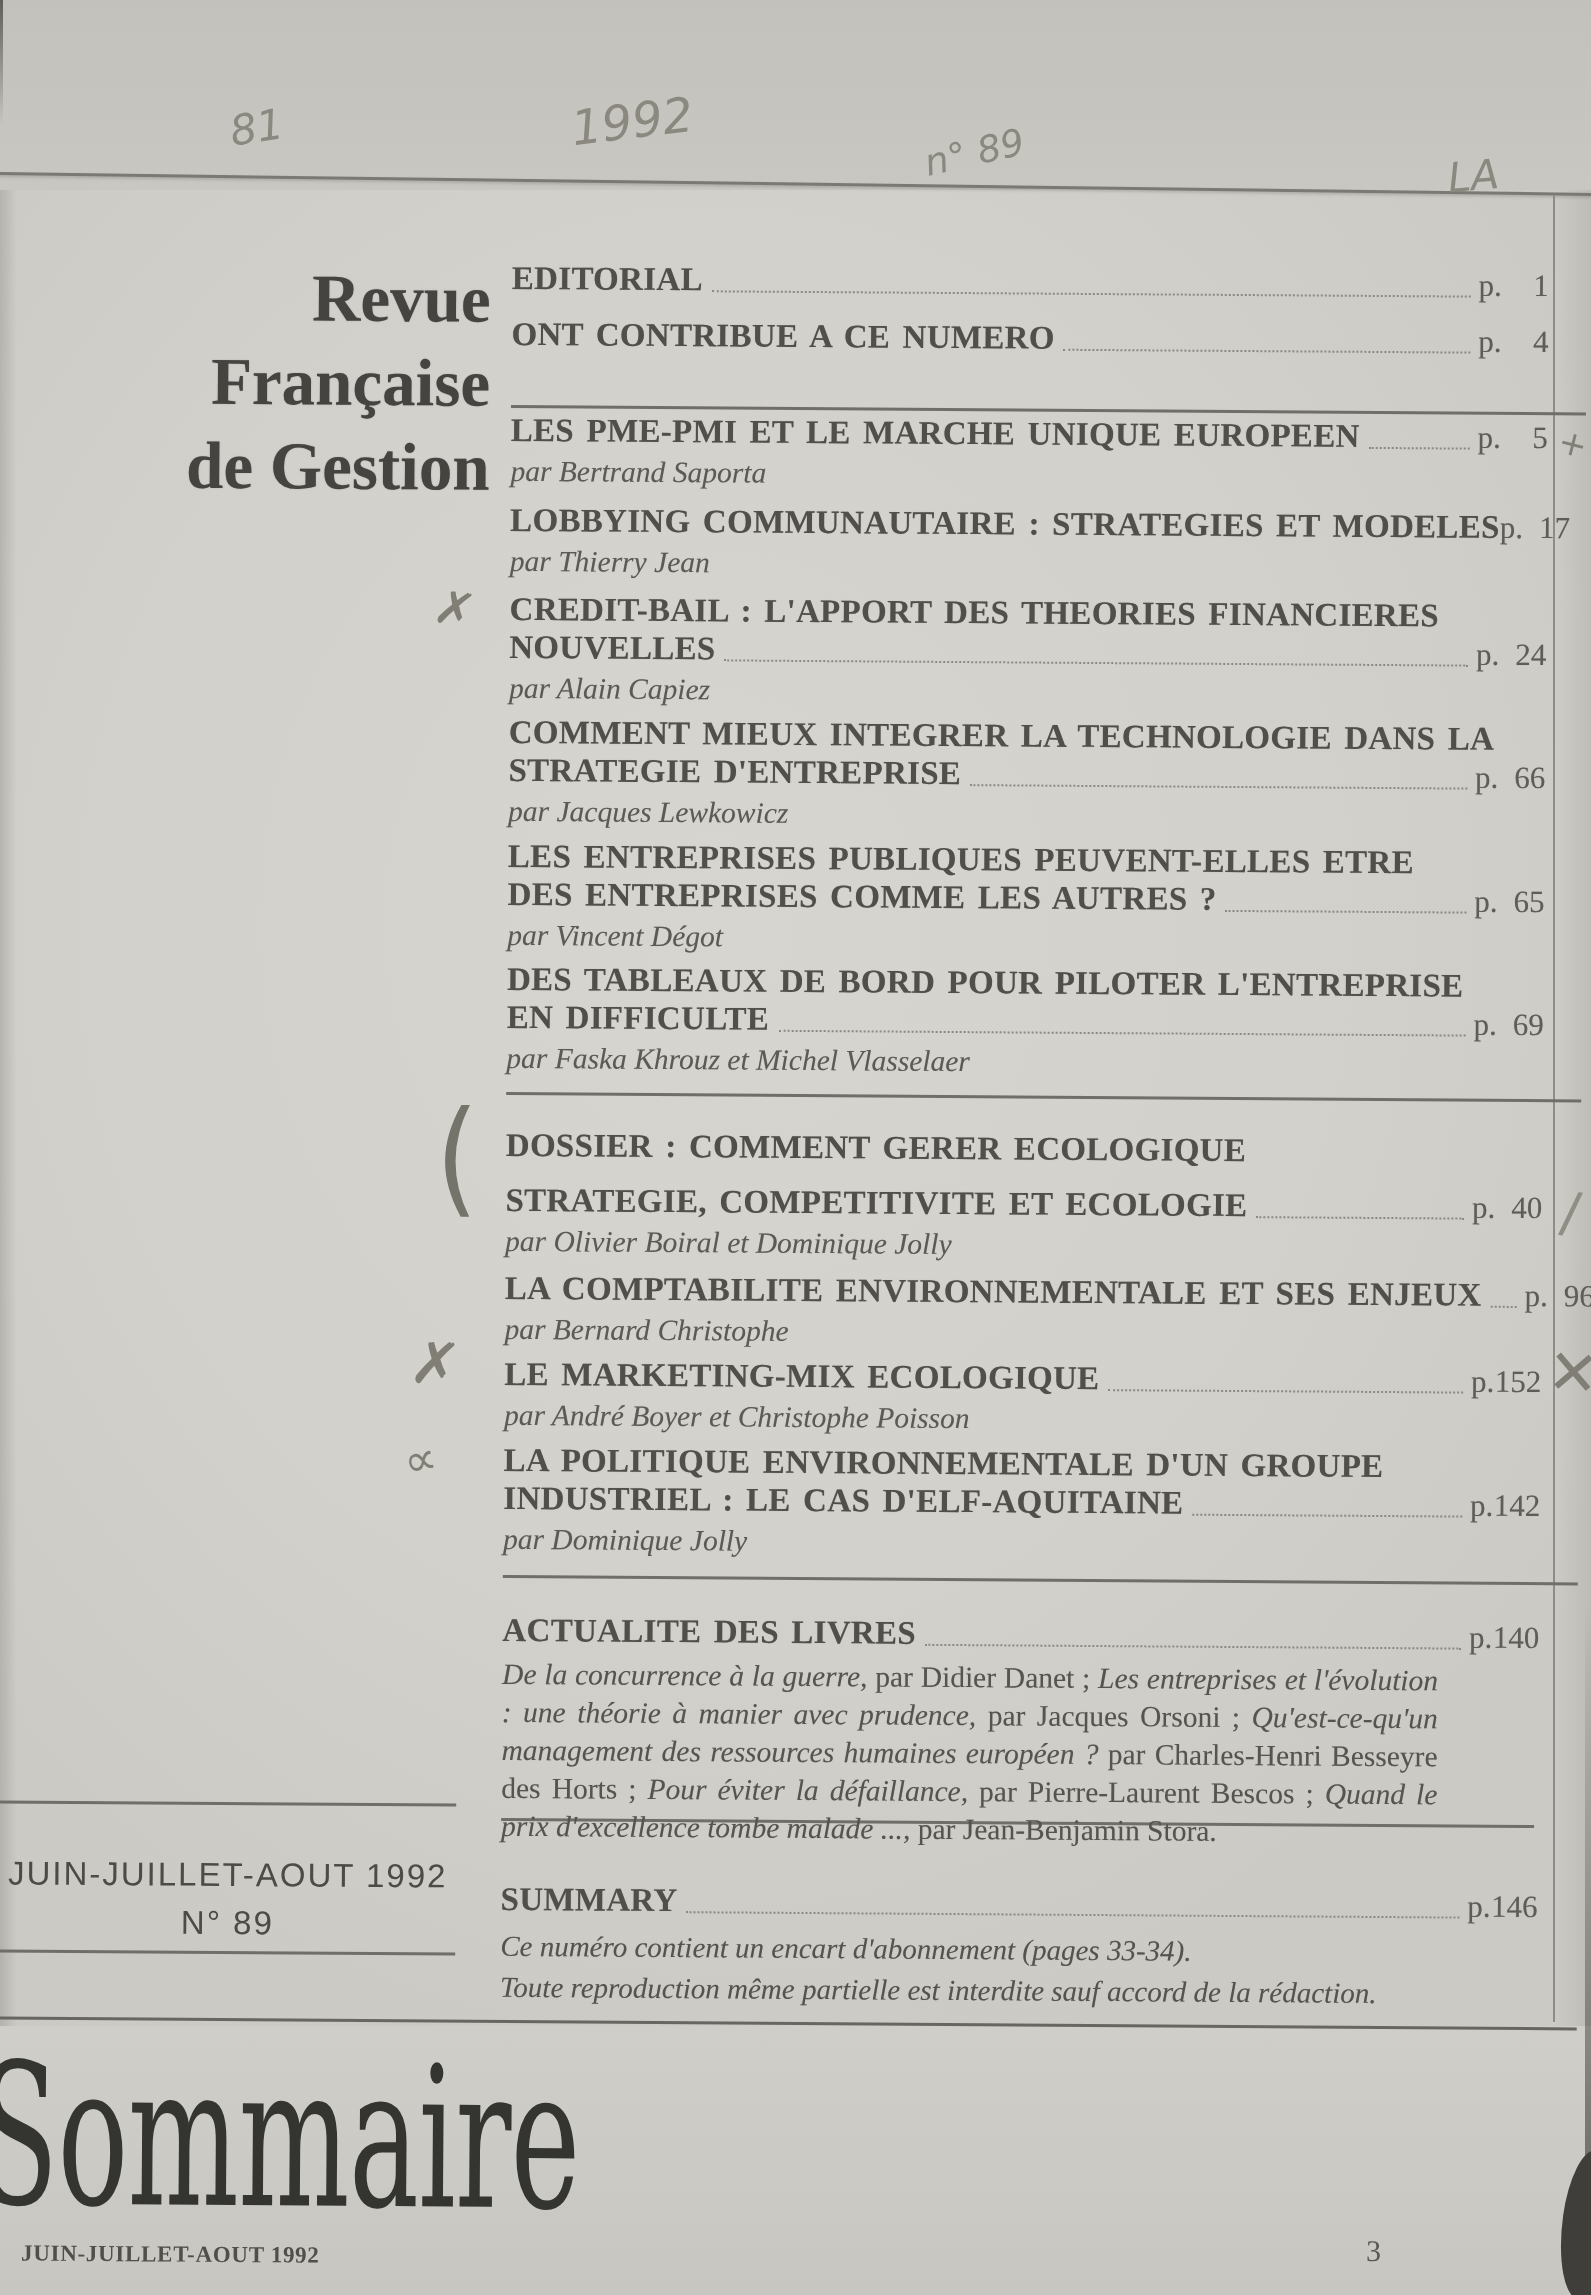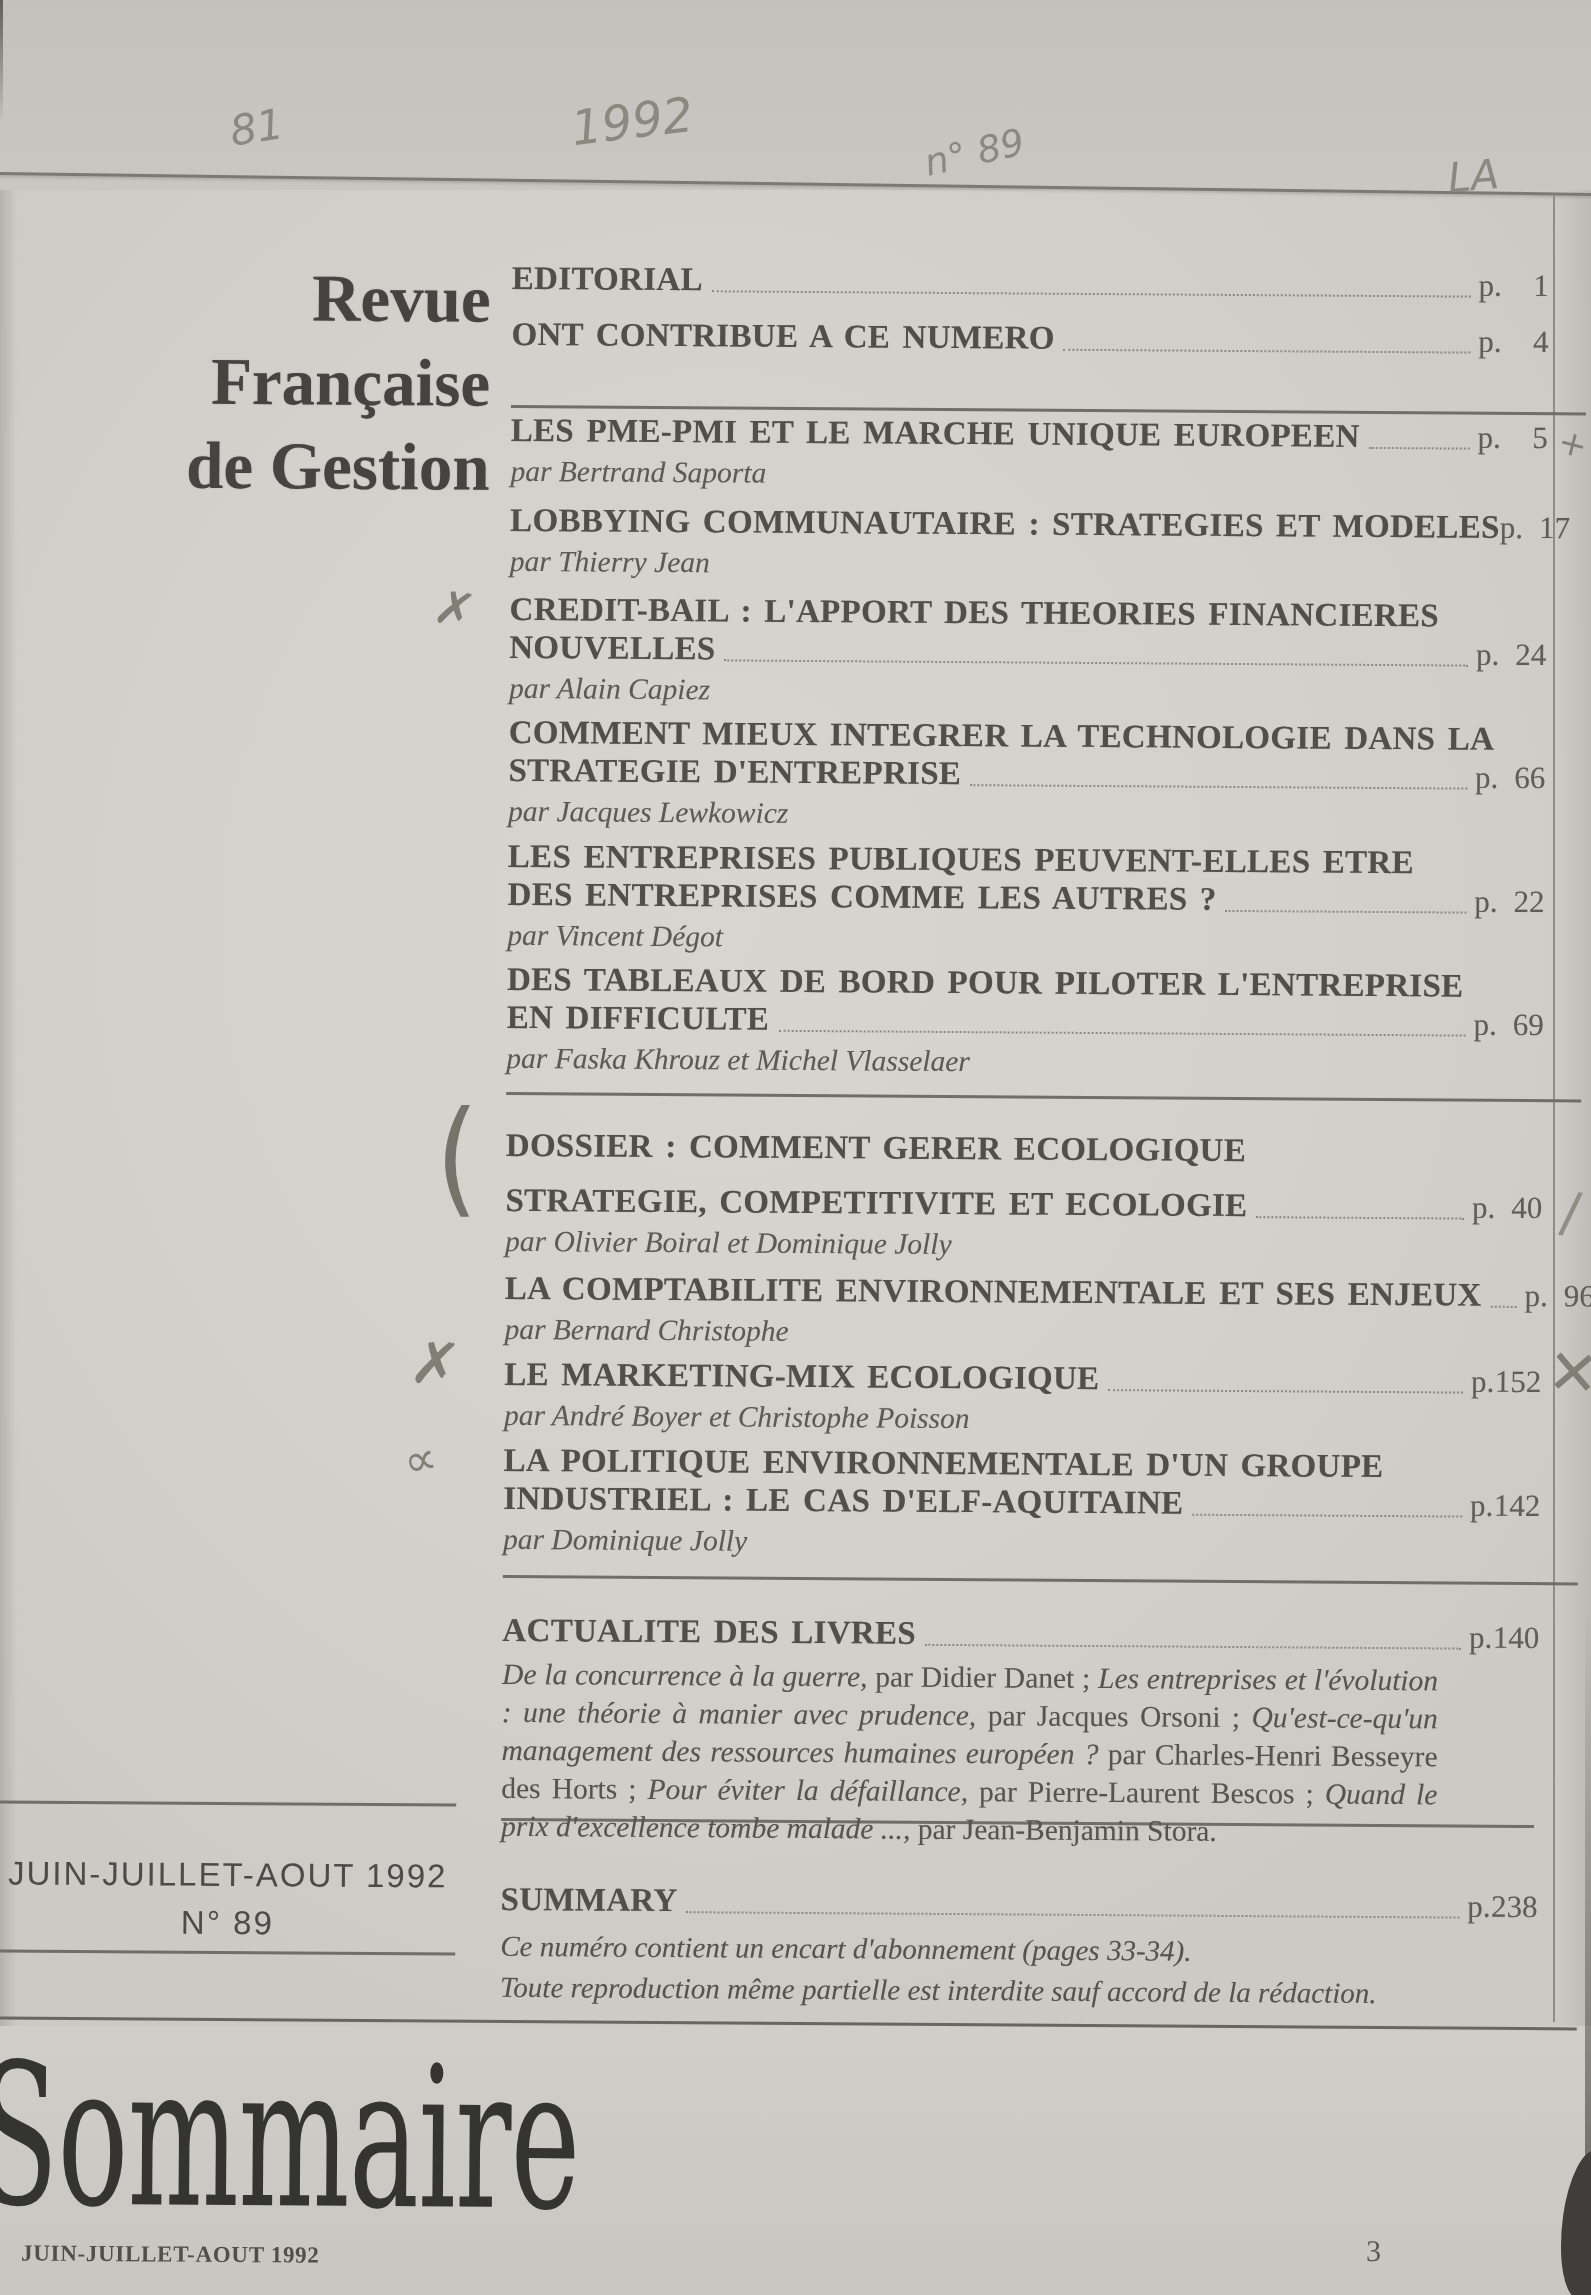--- a/index.html
+++ b/index.html
@@ -205,21 +205,21 @@
     <div class="auth">par Jacques Lewkowicz</div>
   </div>
 
   <div class="entry" style="top:837px">
     <div class="t">LES ENTREPRISES PUBLIQUES PEUVENT-ELLES ETRE</div>
     <div class="row">
       <span class="t t2">DES ENTREPRISES COMME LES AUTRES ?</span>
       <span class="lead"></span>
       <span class="pg">
           <span class="pp">p.</span>
-          <span class="pn">22</span>
+          <span class="pn">65</span>
         </span>
     </div>
     <div class="auth">par Vincent Dégot</div>
   </div>
 
   <div class="entry" style="top:960px">
     <div class="t">DES TABLEAUX DE BORD POUR PILOTER L'ENTREPRISE</div>
     <div class="row">
       <span class="t t2">EN DIFFICULTE</span>
       <span class="lead"></span>
@@ -296,21 +296,21 @@
   </div>
 
   <div class="books"><span class="it">De la concurrence à la guerre,</span><span> par Didier Danet ; </span><span class="it">Les entreprises et l'évolution : une théorie à manier avec prudence,</span><span> par Jacques Orsoni ; </span><span class="it">Qu'est-ce-qu'un management des ressources humaines européen ?</span><span> par Charles-Henri Besseyre des Horts ; </span><span class="it">Pour éviter la défaillance,</span><span> par Pierre-Laurent Bescos ; </span><span class="it">Quand le prix d'excellence tombe malade ...,</span><span> par Jean-Benjamin Stora.</span></div>
 
   <div class="entry" style="top:1880px">
     <div class="row">
       <span class="t">SUMMARY</span>
       <span class="lead"></span>
       <span class="pg">
           <span class="pp">p.</span>
-          <span class="pn">238</span>
+          <span class="pn">146</span>
         </span>
     </div>
   </div>
 
   <div class="note" style="top:1930px">Ce numéro contient un encart d'abonnement (pages 33-34).</div>
   <div class="note" style="top:1971px">Toute reproduction même partielle est interdite sauf accord de la rédaction.</div>
 
   <div class="issue issue-date">JUIN-JUILLET-AOUT 1992</div>
   <div class="issue issue-num">N° 89</div>
 

